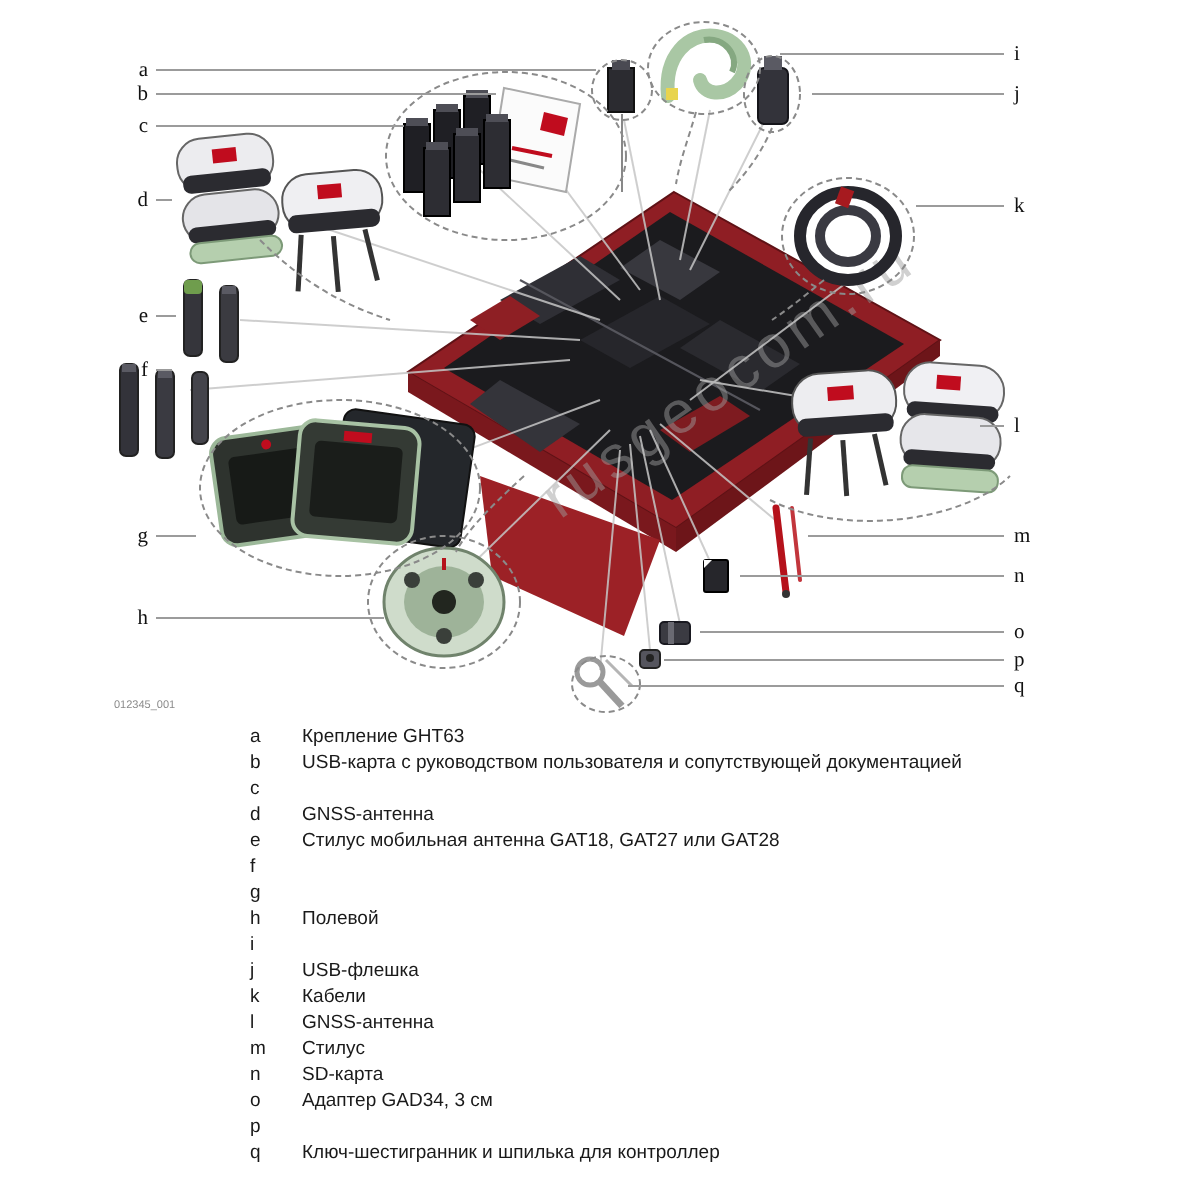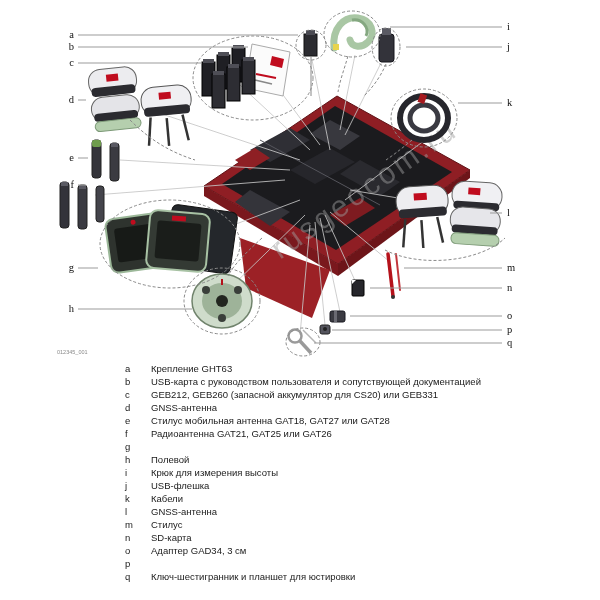--- a/index.html
+++ b/index.html
@@ -272,50 +272,47 @@
     <span class="legend-text">Крепление GHT63</span>
   </div>
 
   <div class="legend-row">
     <span class="legend-letter">b</span>
     <span class="legend-text">USB-карта с руководством пользователя и сопутствующей документацией</span>
   </div>
 
   <div class="legend-row">
     <span class="legend-letter">c</span>
-    <span class="legend-text">GEB212, GEB260 (запасной аккумулятор для CS20) или GEB331</span>
   </div>
 
   <div class="legend-row">
     <span class="legend-letter">d</span>
     <span class="legend-text">GNSS-антенна</span>
   </div>
 
   <div class="legend-row">
     <span class="legend-letter">e</span>
     <span class="legend-text">Стилус мобильная антенна GAT18, GAT27 или GAT28</span>
   </div>
 
   <div class="legend-row">
     <span class="legend-letter">f</span>
-    <span class="legend-text">Радиоантенна GAT21, GAT25 или GAT26</span>
   </div>
 
   <div class="legend-row">
     <span class="legend-letter">g</span>
   </div>
 
   <div class="legend-row">
     <span class="legend-letter">h</span>
     <span class="legend-text">Полевой</span>
   </div>
 
   <div class="legend-row">
     <span class="legend-letter">i</span>
-    <span class="legend-text">Крюк для измерения высоты</span>
   </div>
 
   <div class="legend-row">
     <span class="legend-letter">j</span>
     <span class="legend-text">USB-флешка</span>
   </div>
 
   <div class="legend-row">
     <span class="legend-letter">k</span>
     <span class="legend-text">Кабели</span>
@@ -340,20 +337,20 @@
     <span class="legend-letter">o</span>
     <span class="legend-text">Адаптер GAD34, 3 см</span>
   </div>
 
   <div class="legend-row">
     <span class="legend-letter">p</span>
   </div>
 
   <div class="legend-row">
     <span class="legend-letter">q</span>
-    <span class="legend-text">Ключ-шестигранник и планшет для юстировки</span>
+    <span class="legend-text">Ключ-шестигранник и шпилька для контроллер</span>
   </div>
 </div>
 </div>
 
 
 
 </div>
 
 </body></html>

